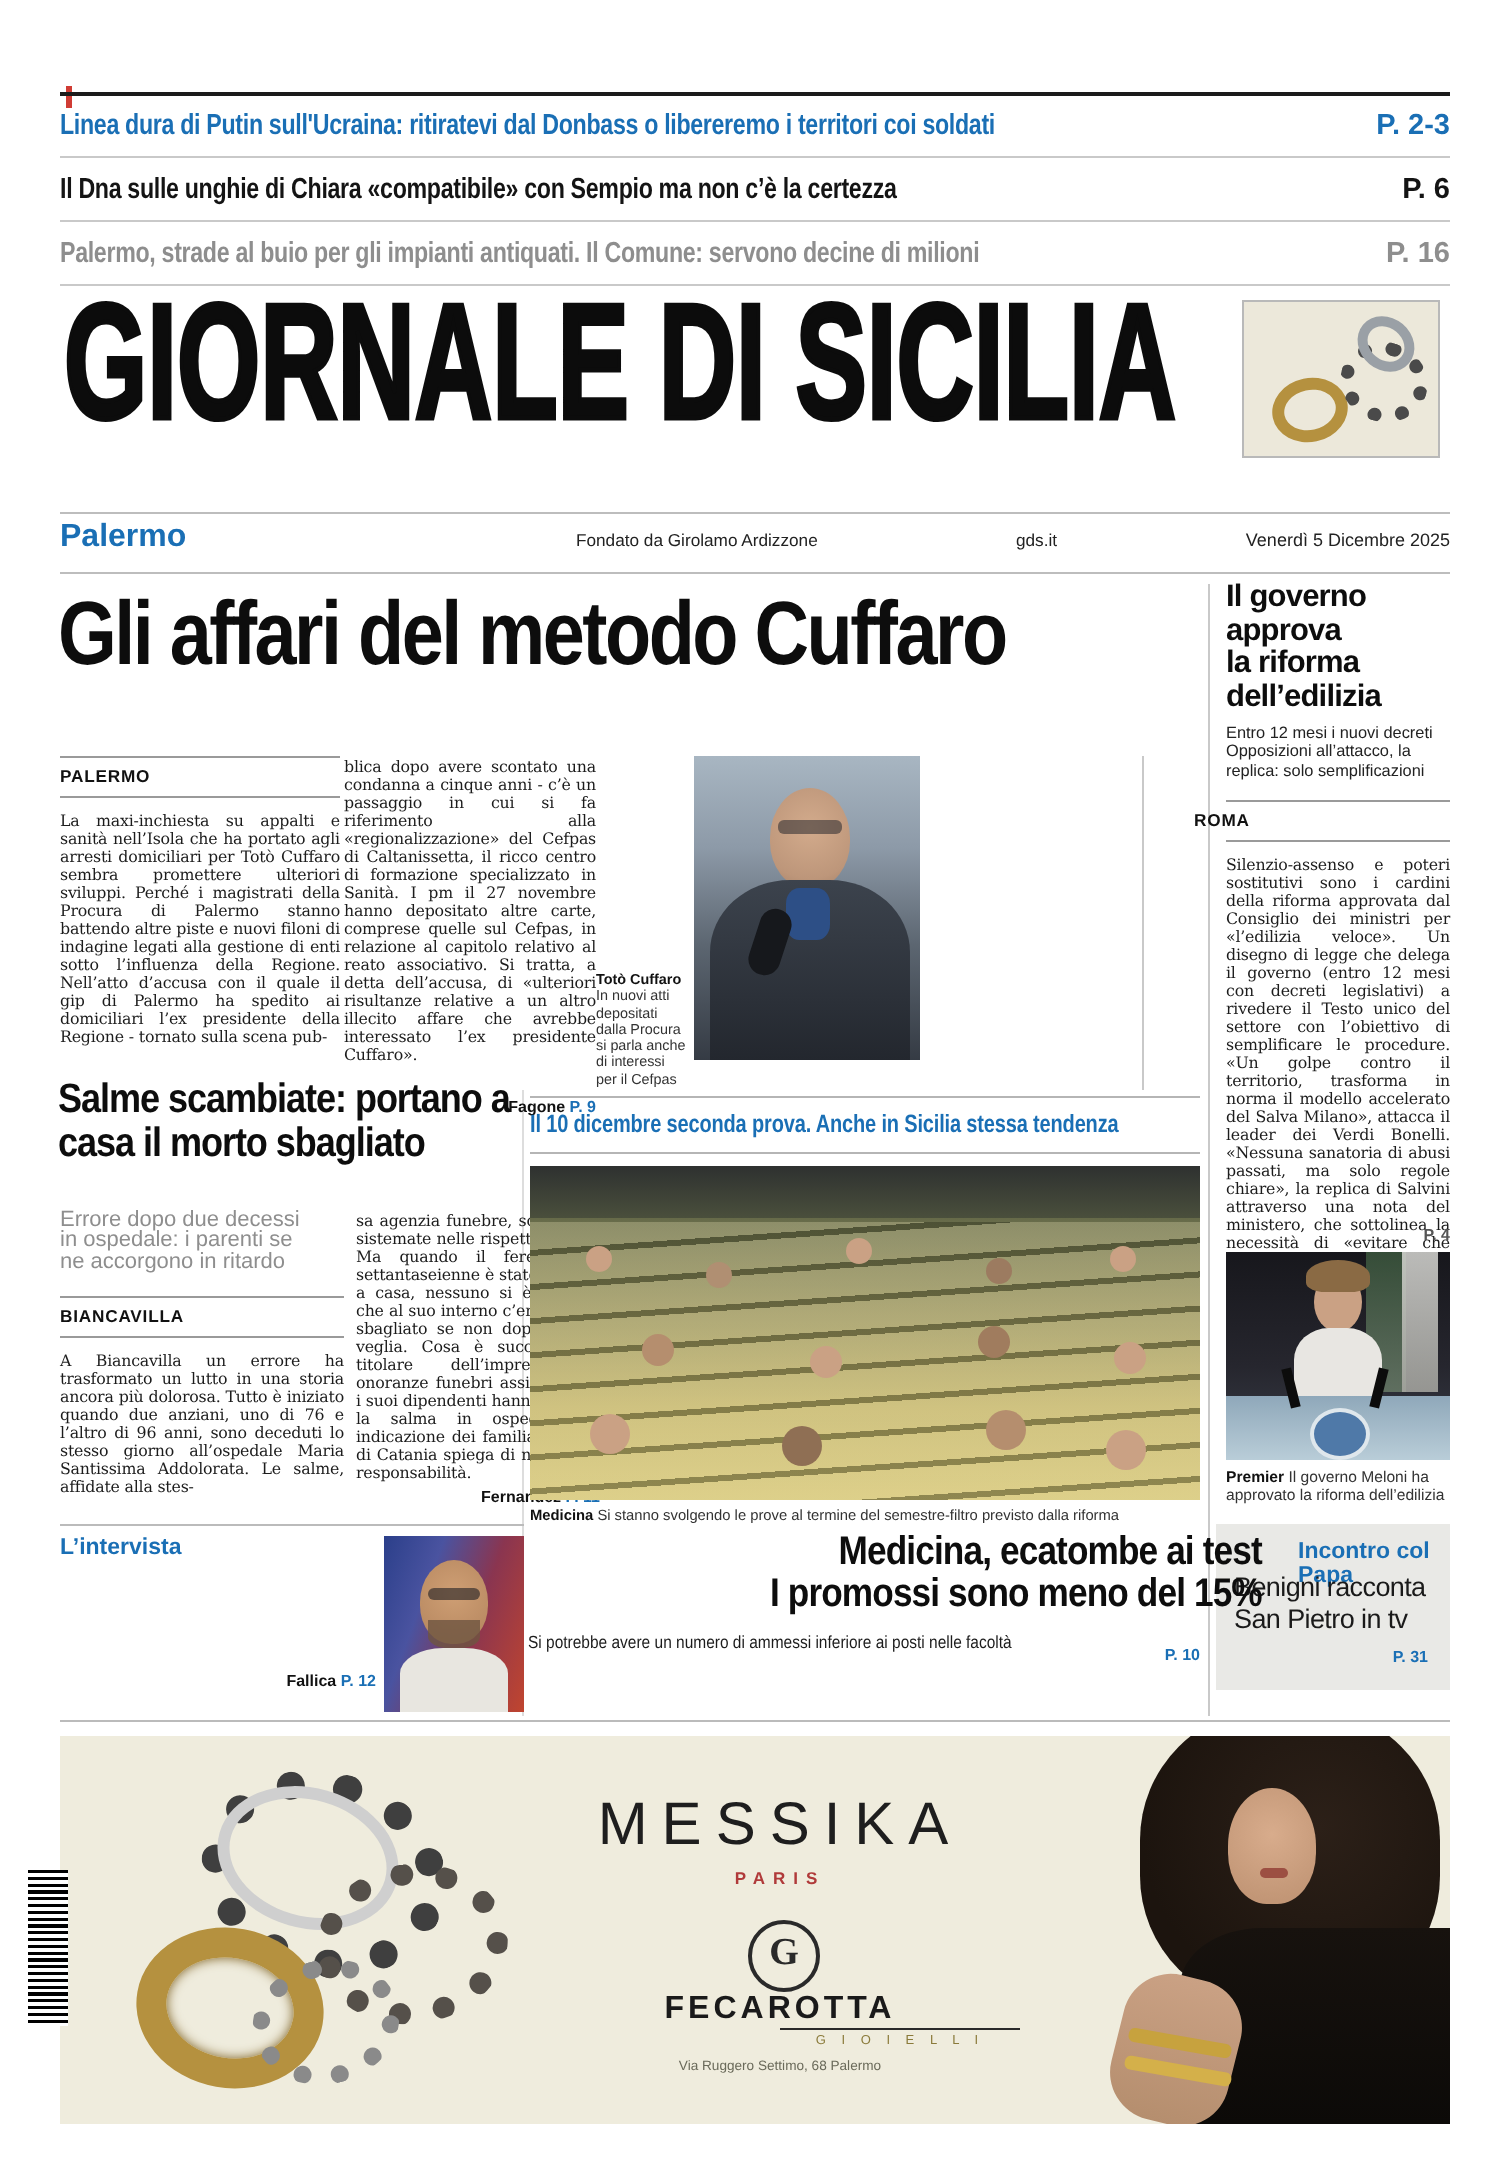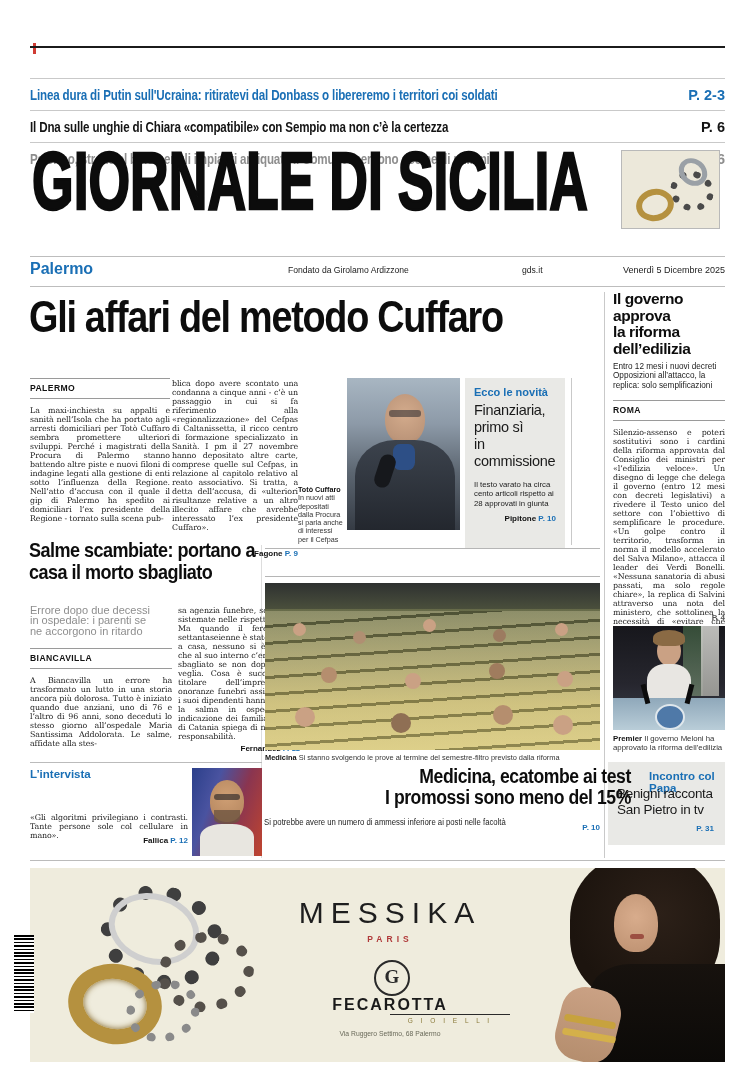--- a/index.html
+++ b/index.html
@@ -12,21 +12,21 @@
   .serifbody{font-family:"DejaVu Serif","Liberation Serif",serif;font-size:7.9px;line-height:9.0px;
              text-align:justify;color:#1c1c1c;letter-spacing:-0.1px;}
   .kicker{font-size:8.6px;font-weight:bold;letter-spacing:.4px;color:#111;}
   .kickrule{background:#9a9a9a;height:1px;position:absolute;}
   .byline{font-size:8px;text-align:right;}
   .byline b{color:#111;}
   .pageref-blue{color:#1a6fb5;font-weight:bold;}
   .bluekick{color:#1a6fb5;font-weight:bold;}
   .graybox{background:#e9e9e6;}
   
-  .toprow{position:absolute;left:30px;width:695px;height:30px;margin-top:32px;}
+  .toprow{position:absolute;left:30px;width:695px;height:30px;}
   .toprow .t{position:absolute;left:0;top:7px;font-size:14.5px;font-weight:bold;letter-spacing:-0.2px;white-space:nowrap;}
   .toprow .p{position:absolute;right:0;top:7px;font-size:14.5px;font-weight:bold;}
   
   .datebar span{position:absolute;top:6px;}
   
   .ph{position:absolute;overflow:hidden;}
   
   .adbox{position:absolute;left:30px;top:868px;width:695px;height:194px;background:#efecdd;overflow:hidden;}
   .ring{position:absolute;border-radius:50%;}
 </style>
@@ -67,21 +67,21 @@
     <div class="ring" style="left:14px;top:38px;width:26px;height:20px;border:6px solid #b5913f;transform:rotate(-12deg);"></div>
     <div class="ring" style="left:48px;top:20px;width:30px;height:26px;border:7px dotted #4a4a4a;transform:rotate(18deg);"></div>
     <div class="ring" style="left:56px;top:8px;width:20px;height:16px;border:5px solid #9aa0a6;transform:rotate(40deg);"></div>
   </div>
 
 
   <div class="rule-h" style="left:30px;top:256px;width:695px;background:#bdbdbd;"></div>
   <div class="abs datebar" style="left:30px;top:257px;width:695px;height:29px;">
     <span style="left:0;top:3px;font-size:16px;font-weight:bold;color:#1a6fb5;">Palermo</span>
     <span style="left:258px;top:8px;font-size:8.6px;color:#222;">Fondato da Girolamo Ardizzone</span>
-    <span style="left:478px;top:8px;font-size:8.6px;color:#222;margin-left:14px;">gds.it</span>
+    <span style="left:478px;top:8px;font-size:8.6px;color:#222;">gds.it</span>
     <span style="right:0;left:auto;top:8px;font-size:9px;color:#222;position:absolute;">Venerdì 5 Dicembre 2025</span>
   </div>
   <div class="rule-h" style="left:30px;top:286px;width:695px;background:#bdbdbd;"></div>
 
   <div class="rule-v" style="left:604px;top:292px;height:566px;"></div>
   <div class="rule-v" style="left:571px;top:378px;height:167px;"></div>
   <div class="rule-v" style="left:261px;top:545px;height:313px;background:#ddd;"></div>
 
   <div class="abs" style="left:29px;top:291px;width:700px;">
     <span class="cx" style="transform:scaleX(.84);font-size:45px;font-weight:bold;letter-spacing:-1.5px;color:#0d0d0d;white-space:nowrap;">Gli affari del metodo Cuffaro</span>
@@ -103,40 +103,30 @@
   </div>
 
   <div class="ph" style="left:347px;top:378px;width:113px;height:152px;background:linear-gradient(180deg,#a8b6c2 0%,#8d9aa8 30%,#5c6671 62%,#353b44 100%);">
     <div class="abs" style="left:38px;top:16px;width:40px;height:50px;border-radius:50% 50% 46% 46%;background:radial-gradient(circle at 50% 40%,#d3ab8c 0%,#bd967a 70%,#a37f66 100%);"></div>
     <div class="abs" style="left:42px;top:32px;width:32px;height:7px;background:rgba(40,40,45,.55);border-radius:3px;"></div>
     <div class="abs" style="left:8px;top:62px;width:100px;height:90px;background:linear-gradient(180deg,#3c434d,#23272e);border-radius:40% 40% 0 0;"></div>
     <div class="abs" style="left:46px;top:66px;width:22px;height:26px;background:#2d4f86;border-radius:30%;"></div>
     <div class="abs" style="left:30px;top:76px;width:16px;height:34px;background:#16181c;border-radius:8px;transform:rotate(18deg);"></div>
   </div>
 
-  <div class="abs graybox" style="left:465px;top:378px;width:100px;height:170px;">
-    <div class="abs bluekick" style="left:9px;top:8px;font-size:11px;">Ecco le novità</div>
-    <div class="abs" style="left:9px;top:24px;font-size:14.5px;line-height:17px;color:#1a1a1a;white-space:pre-line;letter-spacing:-0.3px;">Finanziaria,
-primo sì
-in commissione</div>
-    <div class="abs" style="left:9px;top:102px;width:82px;font-size:7.8px;line-height:9.4px;color:#222;">Il testo varato ha circa cento articoli rispetto ai 28 approvati in giunta</div>
-    <div class="abs byline" style="left:9px;top:136px;width:82px;">
-      <b>Pipitone</b> <span class="pageref-blue">P. 10</span>
-    </div>
-  </div>
 
   <div class="abs" style="left:613px;top:291px;width:118px;font-size:15.5px;line-height:16.5px;font-weight:bold;letter-spacing:-0.4px;color:#0d0d0d;white-space:pre-line;">Il governo
 approva
 la riforma
 dell’edilizia</div>
   <div class="abs" style="left:613px;top:362px;width:118px;font-size:8.2px;line-height:9.4px;color:#222;white-space:pre-line;">Entro 12 mesi i nuovi decreti
 Opposizioni all’attacco, la
 replica: solo semplificazioni</div>
   <div class="kickrule" style="left:613px;top:400px;width:112px;"></div>
-  <div class="abs kicker" style="left:613px;top:405px;">ROMA</div>
+  <div class="abs kicker" style="left:597px;top:405px;">ROMA</div>
   <div class="kickrule" style="left:613px;top:420px;width:112px;"></div>
   <div class="abs serifbody" style="left:613px;top:428px;width:112px;height:186px;">Silenzio-assenso e poteri sostitutivi sono i cardini della riforma approvata dal Consiglio dei ministri per «l’edilizia veloce». Un disegno di legge che delega il governo (entro 12 mesi con decreti legislativi) a rivedere il Testo unico del settore con l’obiettivo di semplificare le procedure. «Un golpe contro il territorio, trasforma in norma il modello accelerato del Salva Milano», attacca il leader dei Verdi Bonelli. «Nessuna sanatoria di abusi passati, ma solo regole chiare», la replica di Salvini attraverso una nota del ministero, che sottolinea la necessità di «evitare che possano nascere contenziosi sulle ambiguità delle norme».</div>
   <div class="abs" style="left:613px;top:613px;width:112px;text-align:right;font-size:8px;font-weight:bold;color:#555;">P. 4</div>
 
   <div class="ph" style="left:613px;top:626px;width:112px;height:104px;background:linear-gradient(180deg,#17171c 0%,#26262e 55%,#3a3f49 100%);">
     <div class="abs" style="left:70px;top:0;width:20px;height:70px;background:linear-gradient(180deg,#3d5a3f,#6c7f6a);opacity:.8;"></div>
     <div class="abs" style="left:88px;top:0;width:18px;height:70px;background:linear-gradient(180deg,#d8d8d4,#a8a8a2);opacity:.85;"></div>
     <div class="abs" style="left:44px;top:10px;width:24px;height:30px;border-radius:50%;background:#caa184;"></div>
     <div class="abs" style="left:40px;top:4px;width:32px;height:16px;border-radius:50% 50% 30% 30%;background:#8a6a44;"></div>
     <div class="abs" style="left:34px;top:38px;width:44px;height:40px;border-radius:40% 40% 0 0;background:#e8e6e2;"></div>
@@ -166,20 +156,23 @@
   <div class="kickrule" style="left:30px;top:648px;width:142px;"></div>
   <div class="abs kicker" style="left:30px;top:653px;">BIANCAVILLA</div>
   <div class="kickrule" style="left:30px;top:668px;width:142px;"></div>
   <div class="abs serifbody" style="left:30px;top:676px;width:142px;height:95px;">A Biancavilla un errore ha trasformato un lutto in una storia ancora più dolorosa. Tutto è iniziato quando due anziani, uno di 76 e l’altro di 96 anni, sono deceduti lo stesso giorno all’ospedale Maria Santissima Addolorata. Le salme, affidate alla stes-</div>
   <div class="abs serifbody" style="left:178px;top:606px;width:122px;height:138px;">sa agenzia funebre, sono state sistemate nelle rispettive bare. Ma quando il feretro del settantaseienne è stato portato a casa, nessuno si è accorto che al suo interno c’era l’uomo sbagliato se non dopo ore di veglia. Cosa è successo? Il titolare dell’impresa di onoranze funebri assicura che i suoi dipendenti hanno ritirato la salma in ospedale su indicazione dei familiari. L’Asp di Catania spiega di non avere responsabilità.</div>
   <div class="abs byline" style="left:178px;top:744px;width:122px;">
     <b>Fernandez</b> <span class="pageref-blue">P. 11</span>
   </div>
 
   <div class="rule-h" style="left:265px;top:548px;width:335px;background:#b5b5b5;"></div>
+  <div class="abs" style="left:265px;top:553px;width:420px;">
+    <span class="cx bluekick" style="transform:scaleX(.80);font-size:12.5px;white-space:nowrap;letter-spacing:-0.1px;">Il 10 dicembre seconda prova. Anche in Sicilia stessa tendenza</span>
+  </div>
   <div class="rule-h" style="left:265px;top:576px;width:335px;background:#b5b5b5;"></div>
 
   <div class="ph" style="left:265px;top:583px;width:335px;height:167px;background:linear-gradient(180deg,#4a4f3c 0%,#6a6e4b 18%,#95905c 45%,#bfb168 72%,#d2c375 100%);">
     <div class="abs" style="left:0;top:28px;width:335px;height:139px;background:repeating-linear-gradient(176deg,rgba(255,245,200,.25) 0 14px,rgba(35,38,20,.38) 14px 17px);"></div>
     <div class="abs" style="left:28px;top:40px;width:13px;height:13px;border-radius:50%;background:#caa184;box-shadow:60px 8px 0 #b08f72,130px -4px 0 #caa184,200px 6px 0 #9c7b60,262px 0 0 #caa184;"></div>
     <div class="abs" style="left:56px;top:84px;width:16px;height:16px;border-radius:50%;background:#b58e6e;box-shadow:84px 6px 0 #caa184,168px -4px 0 #a07c5e,236px 4px 0 #caa184;"></div>
     <div class="abs" style="left:30px;top:124px;width:20px;height:20px;border-radius:50%;background:#caa184;box-shadow:96px 6px 0 #8f6f54,198px -2px 0 #b58e6e,258px 8px 0 #caa184;"></div>
     <div class="abs" style="left:0;top:0;width:335px;height:26px;background:linear-gradient(180deg,#2e3130,#4a4f3c);"></div>
   </div>
 
@@ -192,21 +185,20 @@
     <span class="cx" style="transform:scaleX(.88);font-size:20px;line-height:21px;font-weight:bold;letter-spacing:-0.5px;color:#0d0d0d;white-space:pre-line;">Medicina, ecatombe ai test
 I promossi sono meno del 15%</span>
   </div>
   <div class="abs" style="left:264px;top:811px;width:400px;">
     <span class="cx" style="transform:scaleX(.88);font-size:8.8px;color:#1c1c1c;white-space:nowrap;">Si potrebbe avere un numero di ammessi inferiore ai posti nelle facoltà</span>
   </div>
   <div class="abs pageref-blue" style="left:265px;top:823px;width:335px;text-align:right;font-size:8px;">P. 10</div>
 
   <div class="rule-h" style="left:30px;top:762px;width:232px;background:#bbb;"></div>
   <div class="abs bluekick" style="left:30px;top:768px;font-size:11.5px;">L’intervista</div>
-  <div class="abs serifbody" style="left:30px;top:813px;width:158px;height:22px;">«Gli algoritmi privilegiano i contrasti. Tante persone sole col cellulare in mano».</div>
   <div class="abs byline" style="left:30px;top:836px;width:158px;">
     <b>Fallica</b> <span class="pageref-blue">P. 12</span>
   </div>
 
   <div class="ph" style="left:192px;top:768px;width:70px;height:88px;background:linear-gradient(110deg,#2b3f8a 0%,#4a53a0 30%,#8a3550 60%,#c0452f 100%);">
     <div class="abs" style="left:18px;top:12px;width:34px;height:42px;border-radius:50% 50% 46% 46%;background:radial-gradient(circle at 50% 40%,#cf9f74 0%,#b98a62 75%);"></div>
     <div class="abs" style="left:22px;top:26px;width:26px;height:6px;background:rgba(30,30,35,.6);border-radius:3px;"></div>
     <div class="abs" style="left:22px;top:42px;width:26px;height:14px;border-radius:0 0 40% 40%;background:rgba(110,85,65,.8);"></div>
     <div class="abs" style="left:8px;top:56px;width:54px;height:32px;border-radius:40% 40% 0 0;background:#e8e6e0;"></div>
   </div>

